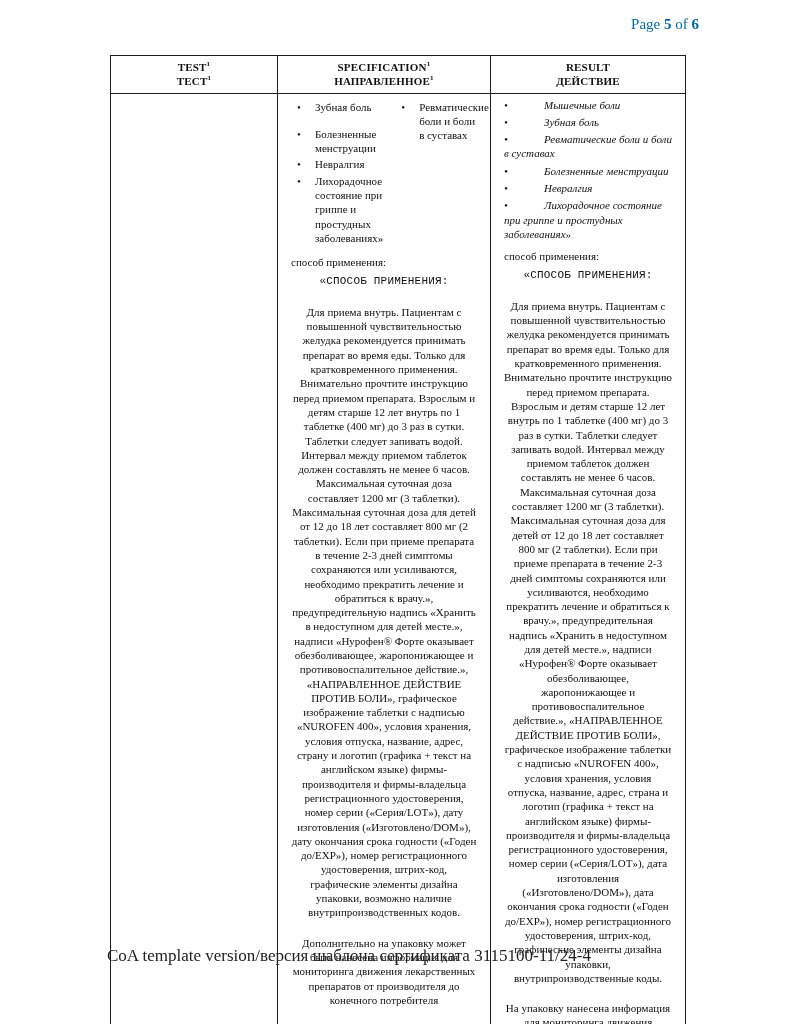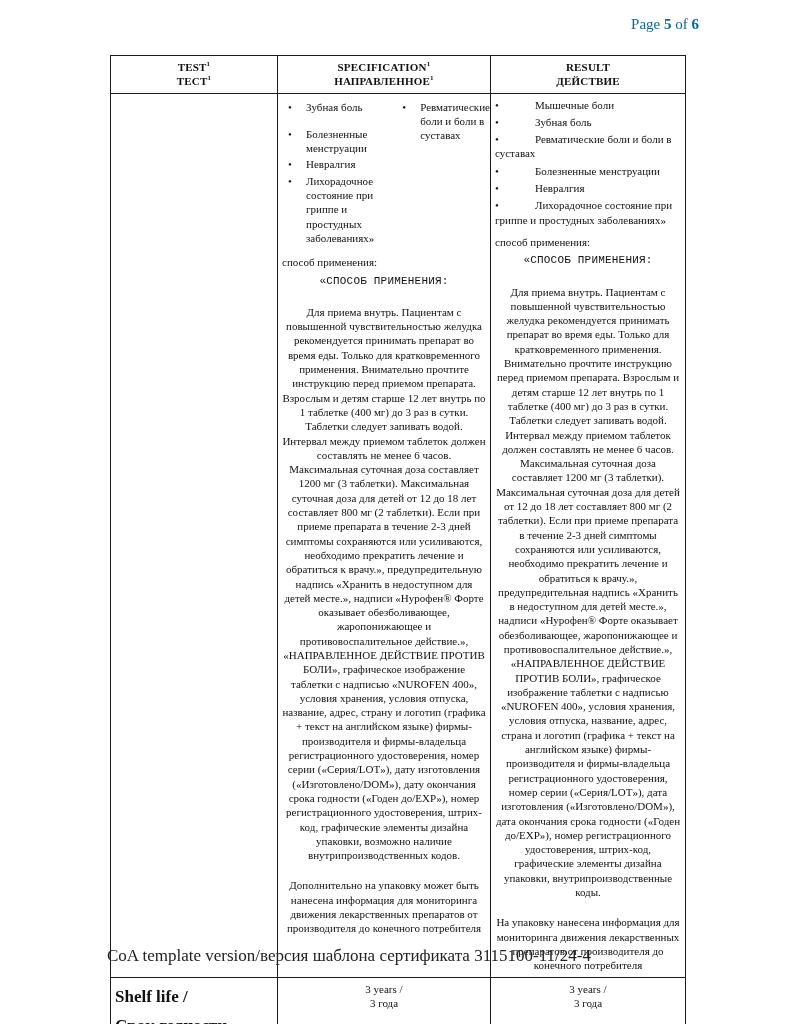--- a/index.html
+++ b/index.html
@@ -10,38 +10,38 @@
   }
   .page-num{
     position:absolute;top:16px;right:92px;font-size:15px;color:#0369a1;
   }
   .page-num b{font-weight:bold;}
   table.coa{
     position:absolute;left:110px;top:55px;width:575px;
     border-collapse:collapse;table-layout:fixed;
   }
   table.coa td,table.coa th{
-    border:1.5px solid #1c1c1c;padding:4px 4px;vertical-align:top;
+    border:1.5px solid #1c1c1c;padding:4px 13px;vertical-align:top;
     font-size:11px;line-height:1.3;color:#111;
   }
   col.c-test{width:167px;} col.c-spec{width:213px;} col.c-result{width:195px;}
   th.hdr{
     text-align:center;font-weight:bold;font-size:12px;line-height:1.9;
     padding:5px 4px;letter-spacing:.2px;
   }
   sup{font-size:7px;vertical-align:super;line-height:0;}
   tr.row-main td{height:758px;}
   
   .spec-bullets{display:flex;margin:2px 0 6px 0;}
   .spec-bullets .colL{width:56%;}
   .spec-bullets .colR{width:44%;}
   .hang{position:relative;padding-left:24px;margin-bottom:2px;}
   .hang .dot{position:absolute;left:6px;top:0;}
   .hang.gap-after{margin-bottom:13px;}
-  .rb{position:relative;margin-bottom:3px;}
+  .rb{position:relative;margin-bottom:3px;font-style:italic;}
   .rb .dot{display:inline-block;width:8px;}
   .rb .tab{display:inline-block;width:32px;}
   .usage-label{margin-top:8px;}
   .usage-heading{text-align:center;margin-top:4px;letter-spacing:.2px;font-family:Liberation Mono, monospace;}
   .body-text{text-align:center;margin-top:17px;}
   .addendum{text-align:center;margin-top:16px;}
   
   tr.row-shelf td{height:36px;vertical-align:top;}
   .shelf-label div{font-weight:bold;line-height:1.75;font-size:17px;}
   .shelf-val{text-align:center;line-height:1.75;}

